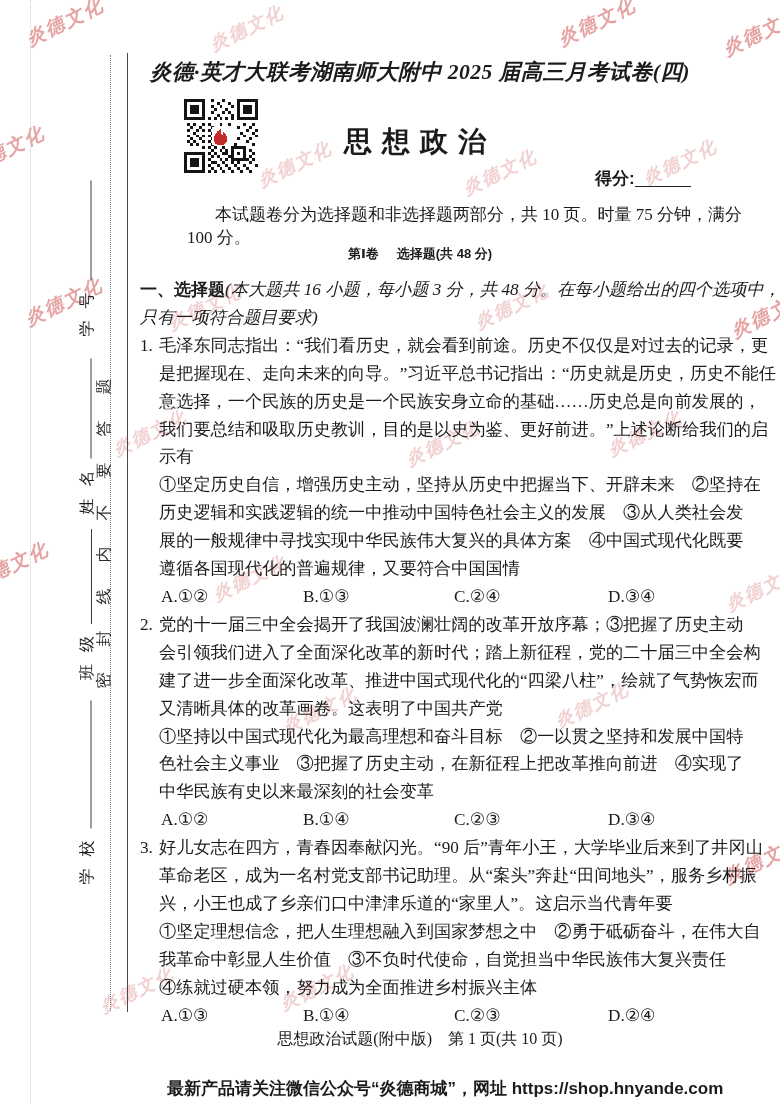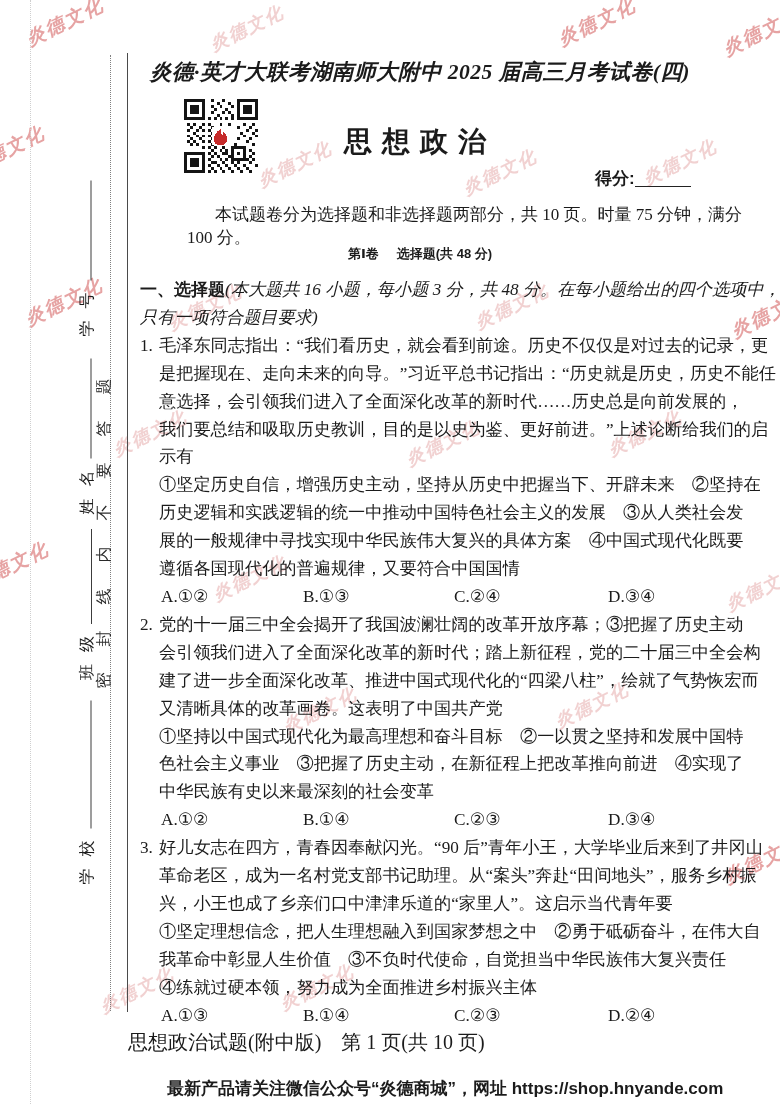--- a/index.html
+++ b/index.html
@@ -44,21 +44,21 @@
   .line{white-space:nowrap;}
   .cont{padding-left:19px;}
   .qnum{display:inline-block;width:19px;}
   .ins-label{font-weight:bold;font-family:"Liberation Sans","DejaVu Sans",sans-serif;font-size:17px;}
   .kai{font-style:italic;}
   .opts{padding-left:21px;display:flex;}
   .opts span:nth-child(1){width:142px;}
   .opts span:nth-child(2){width:151px;}
   .opts span:nth-child(3){width:154px;}
 
-  .footer{position:absolute;left:128px;top:1029px;width:584px;font-size:20px;z-index:1;}
+  .footer{position:absolute;left:128px;top:1029px;width:584px;text-align:center;font-size:16px;z-index:1;}
   .promo{position:absolute;left:167px;top:1077px;font-size:17px;font-weight:bold;z-index:1;}
 </style>
 </head>
 <body>
 
 <div class="page">
 
   <span class="wm wm-s" style="left:65px;top:22px">炎德文化</span>
   <span class="wm wm-s" style="left:597px;top:22px">炎德文化</span>
   <span class="wm wm-s" style="left:762px;top:32px">炎德文化</span>
@@ -263,21 +263,21 @@
 
   <div class="body-block">
 
     <div class="line">
       <span class="ins-label">一、选择题</span><span class="kai">(本大题共 16 小题，每小题 3 分，共 48 分。在每小题给出的四个选项中，</span>
     </div>
     <div class="line kai">只有一项符合题目要求)</div>
 
     <div class="line"><span class="qnum">1.</span><span>毛泽东同志指出：“我们看历史，就会看到前途。历史不仅仅是对过去的记录，更</span></div>
     <div class="line cont">是把握现在、走向未来的向导。”习近平总书记指出：“历史就是历史，历史不能任</div>
-    <div class="line cont">意选择，会引领我们进入了全面深化改革的新时代……历史总是向前发展的，</div>
+    <div class="line cont">意选择，一个民族的历史是一个民族安身立命的基础……历史总是向前发展的，</div>
     <div class="line cont">我们要总结和吸取历史教训，目的是以史为鉴、更好前进。”上述论断给我们的启</div>
     <div class="line cont">示有</div>
     <div class="line cont">①坚定历史自信，增强历史主动，坚持从历史中把握当下、开辟未来　②坚持在</div>
     <div class="line cont">历史逻辑和实践逻辑的统一中推动中国特色社会主义的发展　③从人类社会发</div>
     <div class="line cont">展的一般规律中寻找实现中华民族伟大复兴的具体方案　④中国式现代化既要</div>
     <div class="line cont">遵循各国现代化的普遍规律，又要符合中国国情</div>
     <div class="opts">
       <span>A.①②</span>
       <span>B.①③</span>
       <span>C.②④</span>

